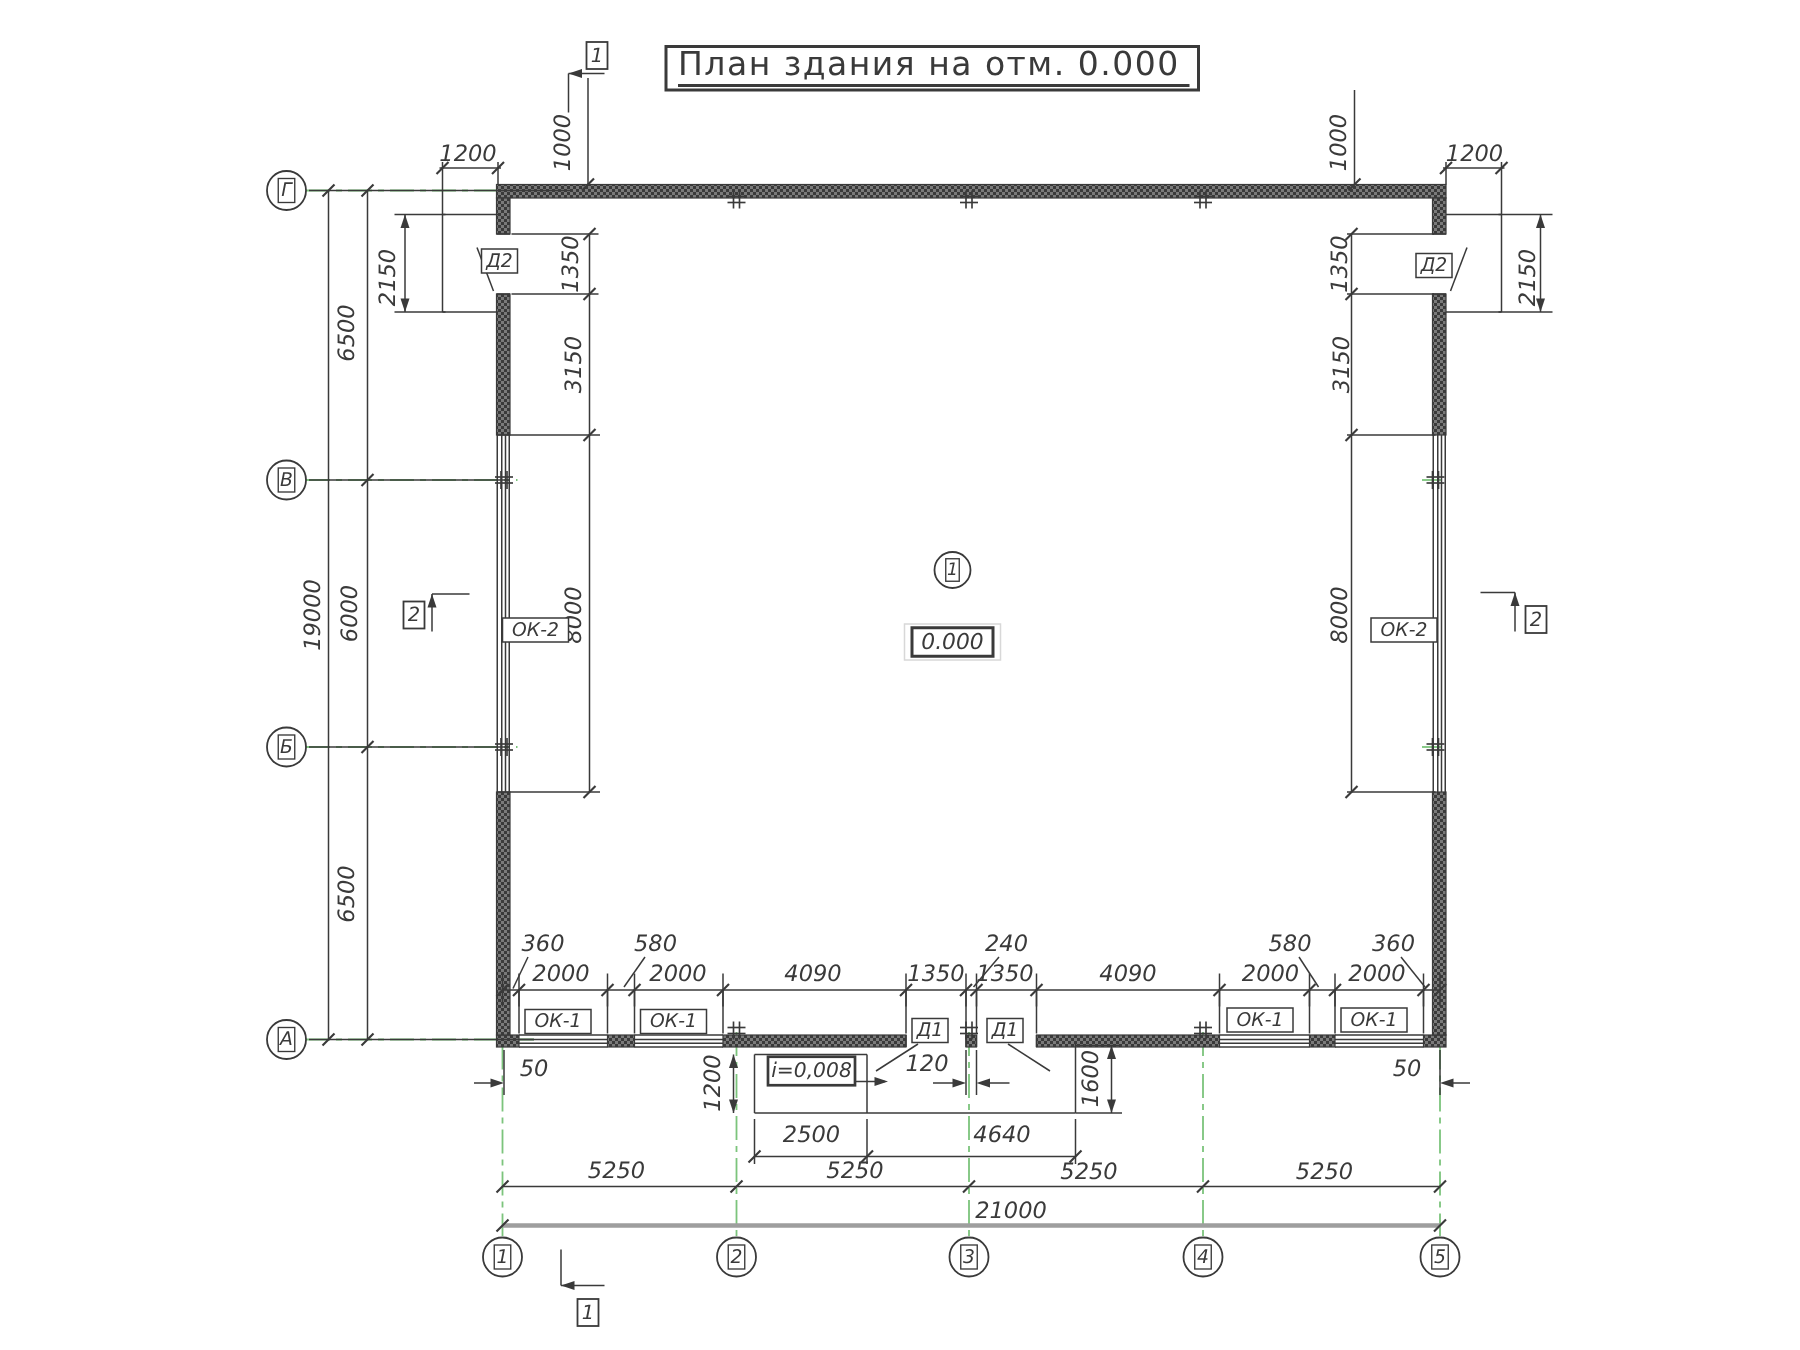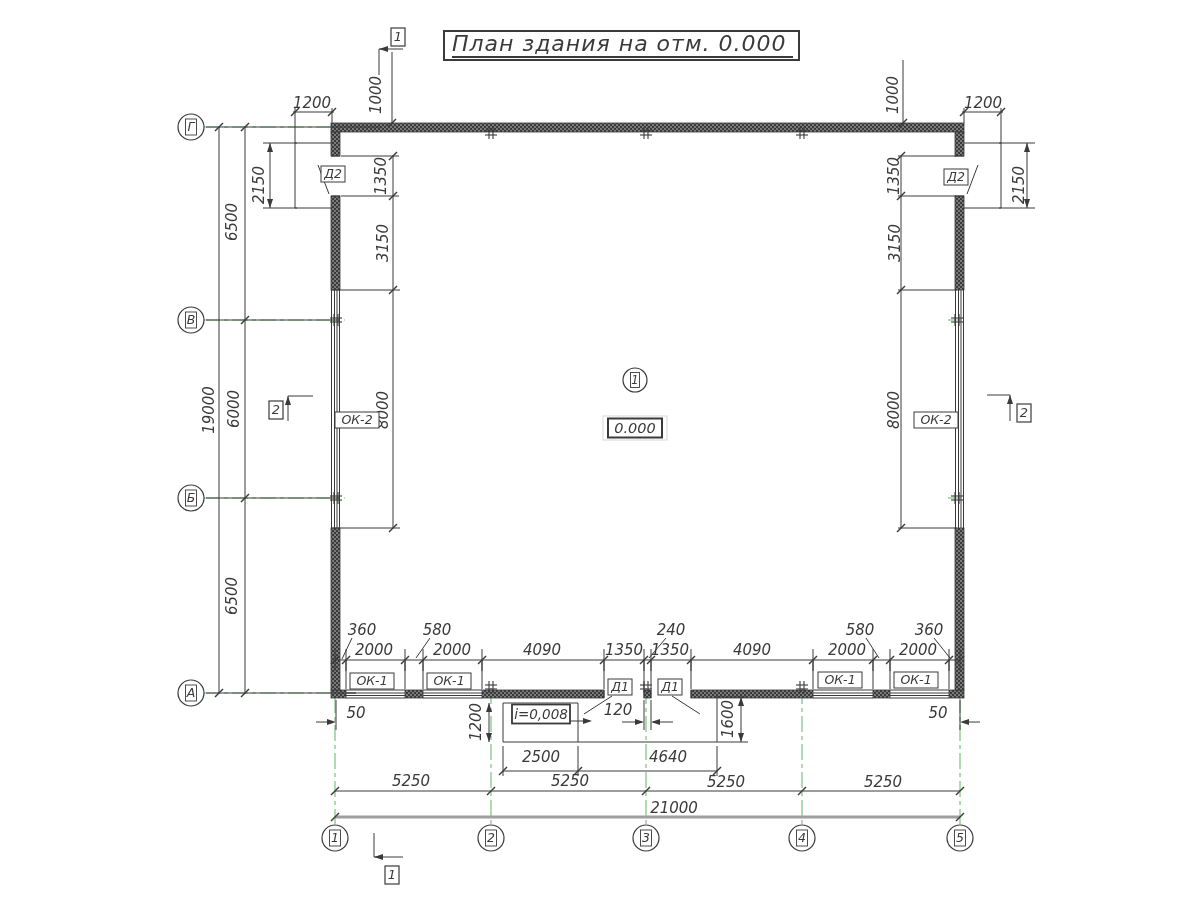--- a/index.html
+++ b/index.html
@@ -2,21 +2,21 @@
 <html><head>
 <meta charset="utf-8">
 <style>
   html,body{margin:0;padding:0;background:#fff;}
   .canvas{position:relative;width:1200px;height:900px;background:#ffffff;overflow:hidden;
           font-family:"DejaVu Sans",sans-serif;}
   svg{position:absolute;left:0;top:0;}
   .title-box{position:absolute;left:443px;top:30px;width:353px;height:27px;
              border:2px solid #3a3a3a;background:#fff;}
   .title-text{position:absolute;left:7px;right:5px;bottom:1px;border-bottom:2px solid #3a3a3a;
-              font-style:italic;font-size:22px;line-height:25px;color:#3a3a3a;white-space:nowrap;
+              font-size:22px;line-height:25px;color:#3a3a3a;white-space:nowrap;
               letter-spacing:1px;}
 </style>
 </head>
 <body>
 
 <div class="canvas">
   <svg id="plan-svg" width="1200" height="900" viewBox="0 0 1200 900">
       <defs>
         <pattern id="hatch" width="4" height="4" patternUnits="userSpaceOnUse">
           <rect x="0" y="0" width="4" height="4" fill="#3a3a3a"></rect>

